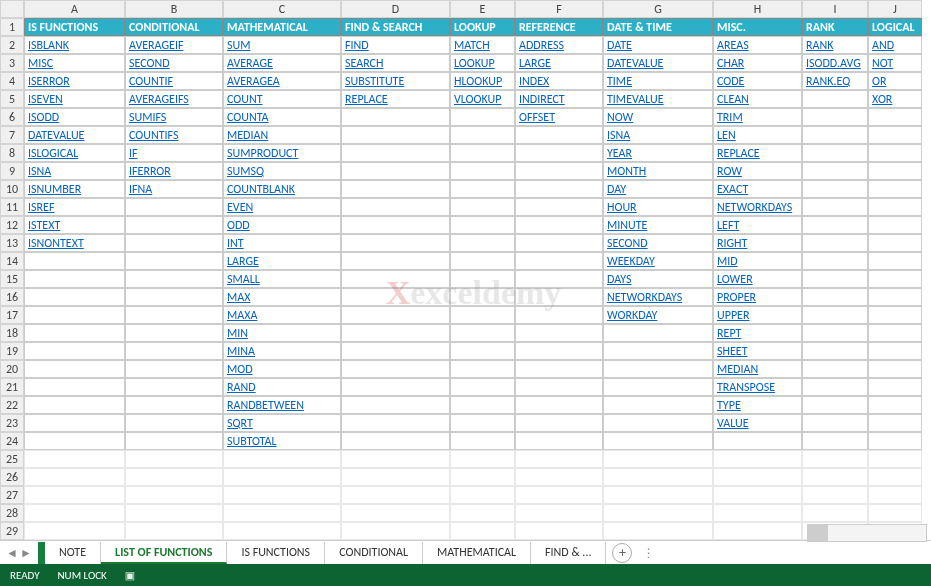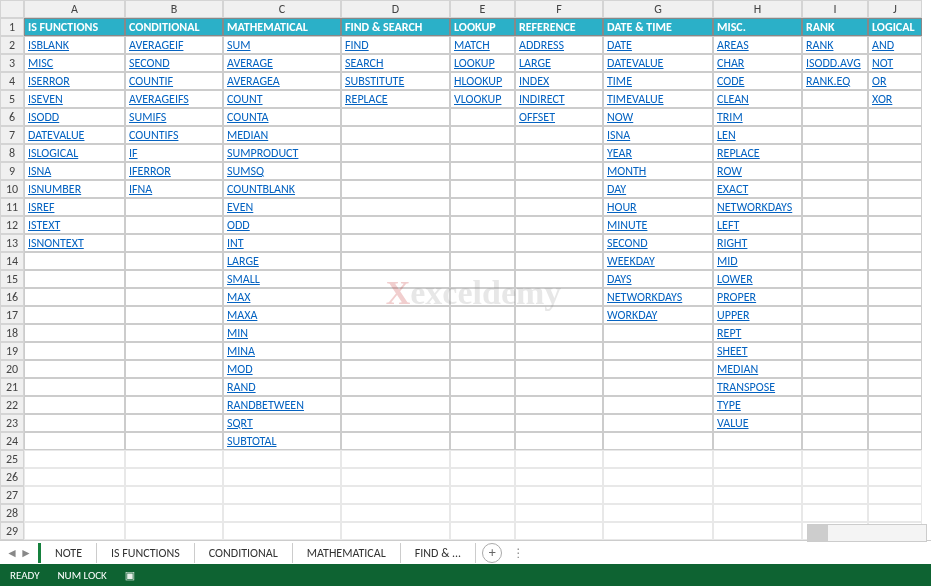--- a/index.html
+++ b/index.html
@@ -10,21 +10,21 @@
   .rh { justify-content: center; }
   .cell { border: 1px solid #ccc; padding: 0 3px; display: flex; align-items: center; overflow: hidden; white-space: nowrap; font-size: 12px; }
   .hdr { background: #2bb0c8; color: #fff; font-weight: bold; border: 1px solid #888; }
   .lnk { color: #0563c1; text-decoration: underline; cursor: pointer; }
   .nobord { border: 1px solid #e8e8e8; }
   .tabs { position: absolute; bottom: 22px; left: 0; right: 0; height: 24px; background: #fff; display: flex; align-items: center; border-top: 1px solid #ccc; }
   .tabs .nav { display: flex; gap: 2px; padding: 0 6px; }
   .nav-btn { width: 12px; height: 12px; display:flex;align-items:center;justify-content:center;color:#888;cursor:pointer; }
   .tab { padding: 3px 14px; border-right: 1px solid #ccc; color: #333; cursor: pointer; background:#fff; font-size:12px; }
   .tab.active { background: #fff; color: #1a7a2f; font-weight: bold; border-bottom: 2px solid #1a7a2f; }
-  .tab.sep { border-left:3px solid #15803d; }
+  .tab.sep { border-left:7px solid #15803d; }
   .addtab { width:20px; height:20px; border:1px solid #aaa; border-radius:50%; display:flex;align-items:center;justify-content:center;margin:0 6px;color:#666;cursor:pointer;font-size:14px; }
   .scrollh { position:absolute; bottom:22px; right:4px; width:120px; height:18px; background:#f4f4f4; border:1px solid #ccc; }
   .thumb { position:absolute; left:0; top:0; height:100%; width:20px; background:#cdcdcd; }
   .status { position: absolute; bottom: 0; left: 0; right: 0; height: 22px; background: #0e6332; color: #fff; display: flex; align-items: center; padding: 0 10px; font-size: 11px; gap: 18px; }
   .status .sicon { opacity:.9; }
   .watermark { position:absolute; top:50%; left:50%; transform:translate(-50%,-50%); font-size:34px; font-weight:bold; color:rgba(120,120,120,.18); pointer-events:none; text-align:right; font-family: Liberation Serif, serif; margin-left: 8px; }
   .watermark .sub { font-size:12px; letter-spacing:4px; color:rgba(120,120,120,.3); font-weight:normal; }
   .x-red { color: rgba(200,60,60,.25); }
 </style>
 </head>
@@ -573,20 +573,21 @@
   <span class="x-red">X</span><span>exceldemy</span>
 </div>
 
 <div class="tabs">
   <div class="nav">
     <span class="nav-btn">◄</span>
     <span class="nav-btn">►</span>
   </div>
   <div id="tabstrip" style="display:flex;">
       <div class="tab sep">NOTE</div>
+      <div class="tab active">LIST OF FUNCTIONS</div>
       <div class="tab">IS FUNCTIONS</div>
       <div class="tab">CONDITIONAL</div>
       <div class="tab">MATHEMATICAL</div>
       <div class="tab">FIND &amp; ...</div>
     </div>
   <div class="addtab">+</div>
   <span style="color:#888;margin-left:4px">⋮</span>
   <div class="scrollh">
       <div class="thumb"></div>
     </div>

